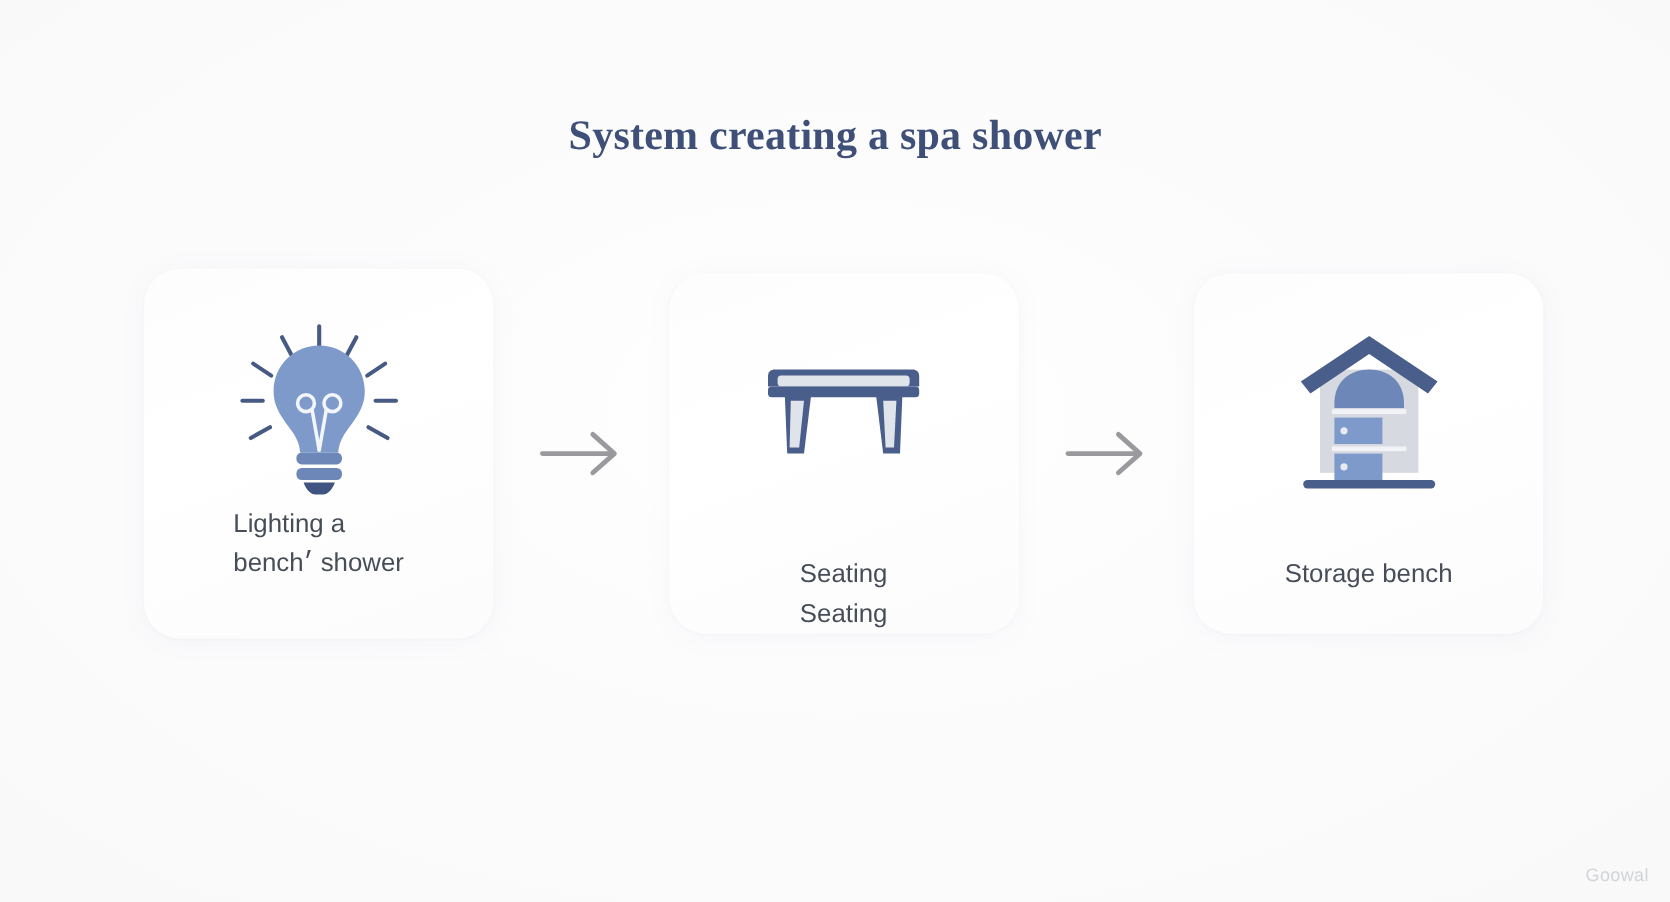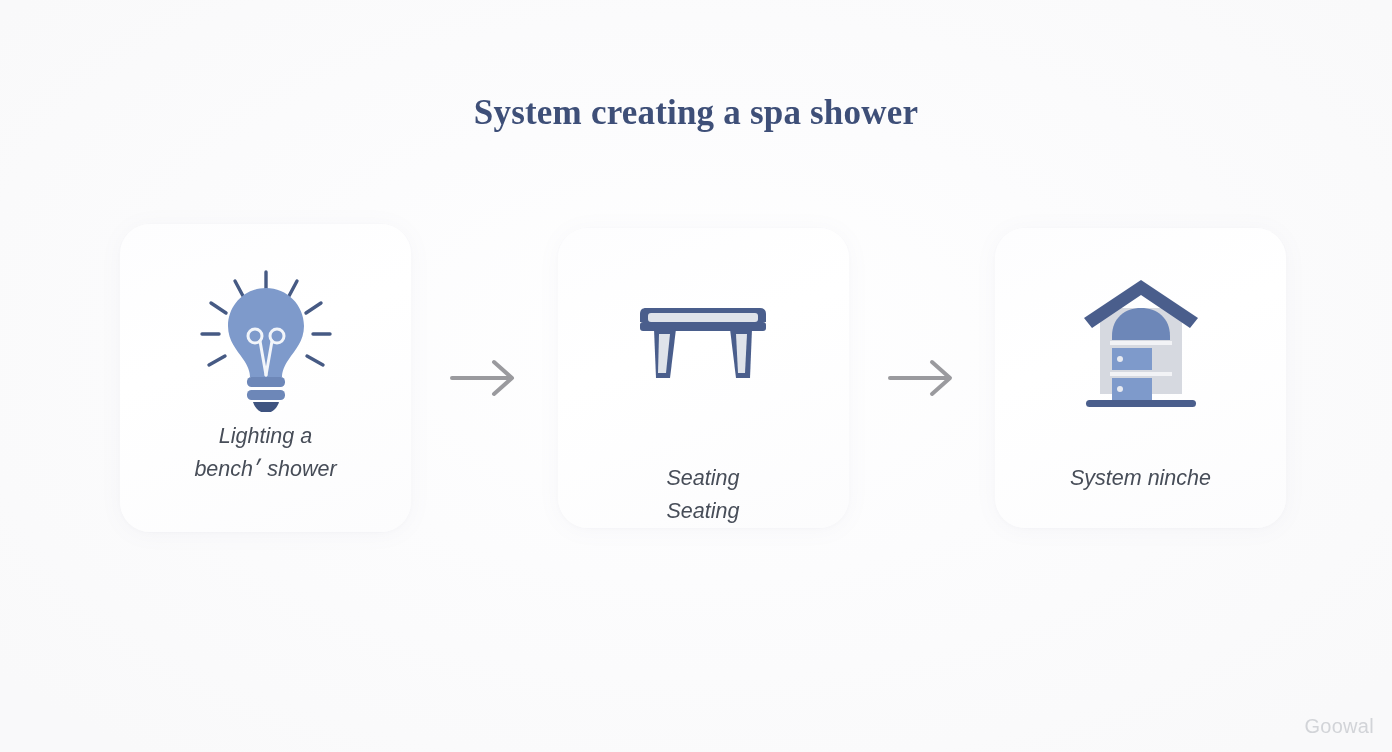--- a/index.html
+++ b/index.html
@@ -68,46 +68,45 @@
     height: 150px;
     display: flex;
     align-items: center;
     justify-content: center;
     margin-bottom: 8px;
   }
 
   .card-label {
     font-size: 21.5px;
     color: #474d58;
-    text-align: center;
+    text-align: left;
     line-height: 33px;
     font-weight: normal;
     padding: 0 14px;
     white-space: pre-line;
-    font-style: italic;
   }
 
   .card-label.pushed { margin-top: 38px; }
 
   
   .arrow {
     width: 96px;
     height: 60px;
     display: flex;
     align-items: center;
     justify-content: center;
     flex: 0 0 auto;
   }
 
   
   .watermark {
     position: absolute;
     right: 18px;
     bottom: 14px;
-    font-size: 20px;
+    font-size: 15px;
     color: #d2d4d8;
     letter-spacing: 0.3px;
   }
 </style>
 </head>
 <body>
 
 <div class="title">System creating a spa shower</div>
 
 <div class="flow">
@@ -205,18 +204,18 @@
         <circle cx="54" cy="93" r="3" fill="#e7eaf1"></circle>
 
         <rect x="44" y="106" width="62" height="4" fill="#f2f3f6"></rect>
 
         <rect x="46" y="112" width="40" height="22" fill="#7e9acb"></rect>
         <circle cx="54" cy="123" r="3" fill="#e7eaf1"></circle>
 
         <rect x="20" y="134" width="110" height="7" rx="3.5" fill="#4a5e8c"></rect>
       </svg>
     </div>
-    <div class="card-label pushed">System ninche</div>
+    <div class="card-label pushed">Storage bench</div>
   </div>
 
 </div>
 
 <div class="watermark">Goowal</div>
 
 </body></html>

